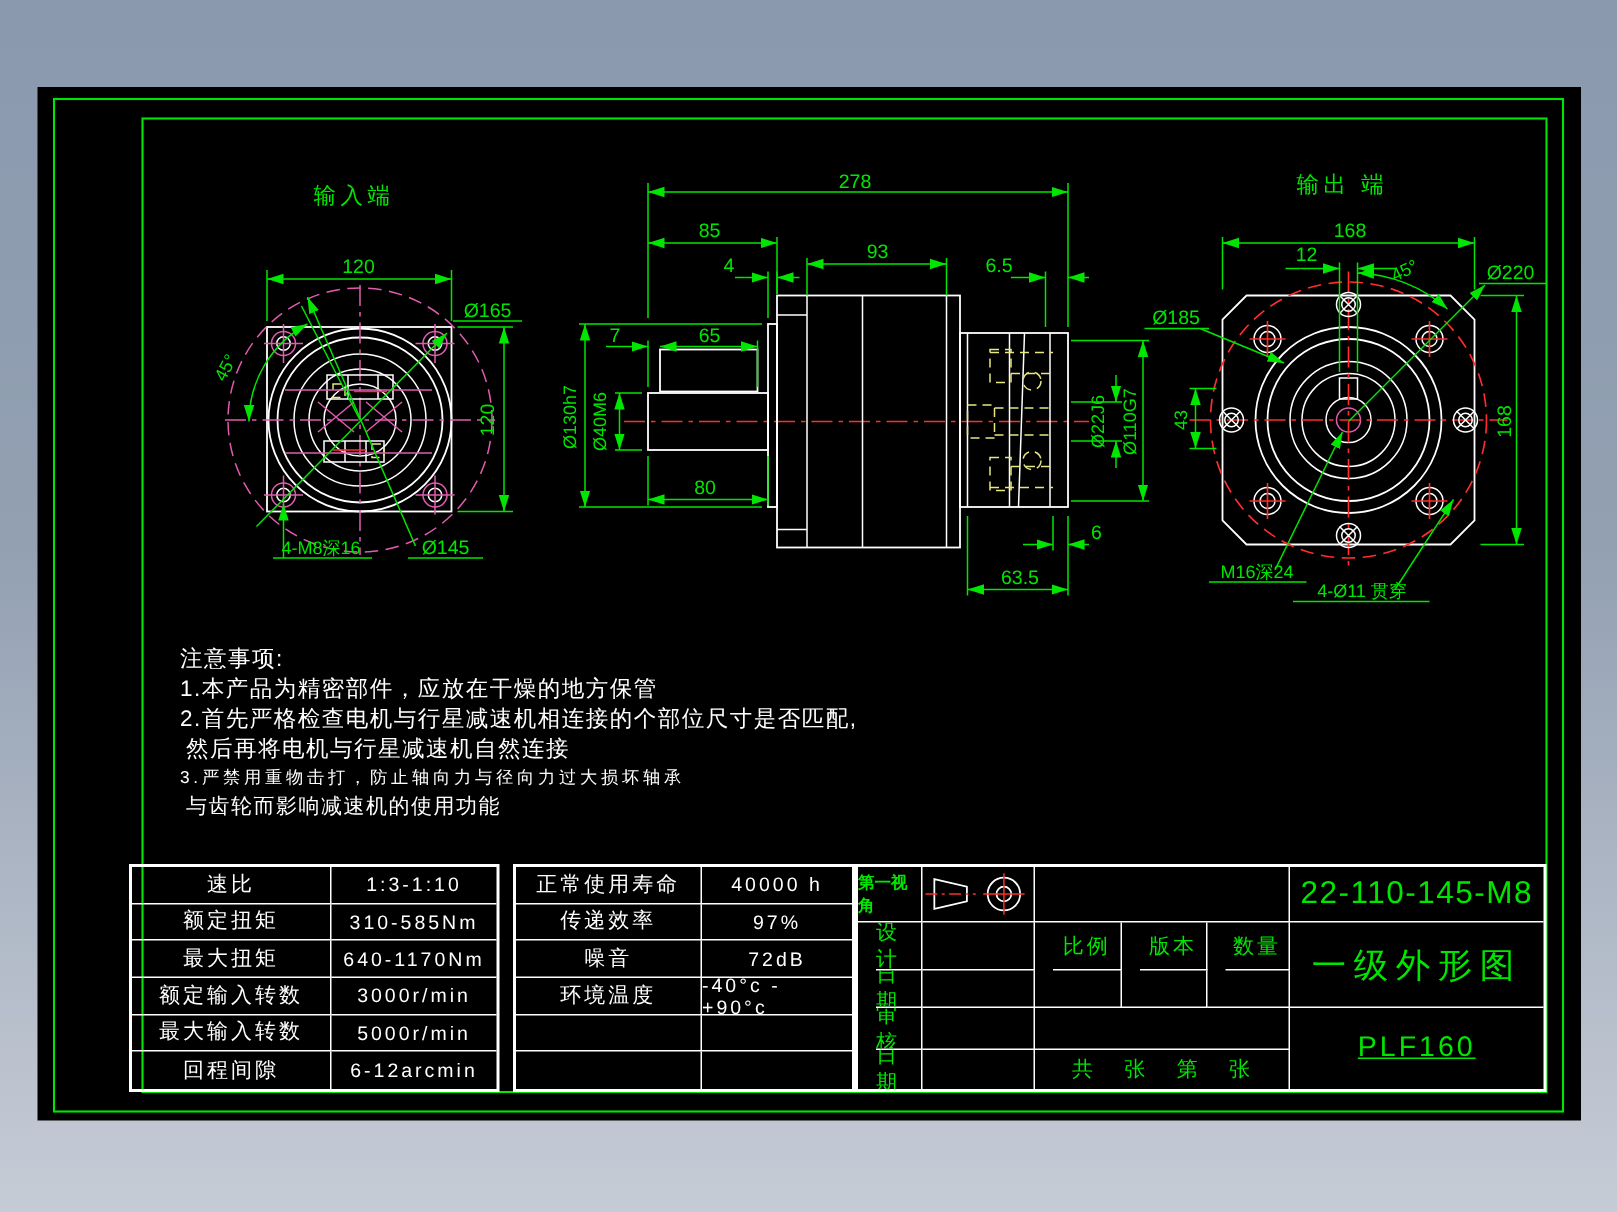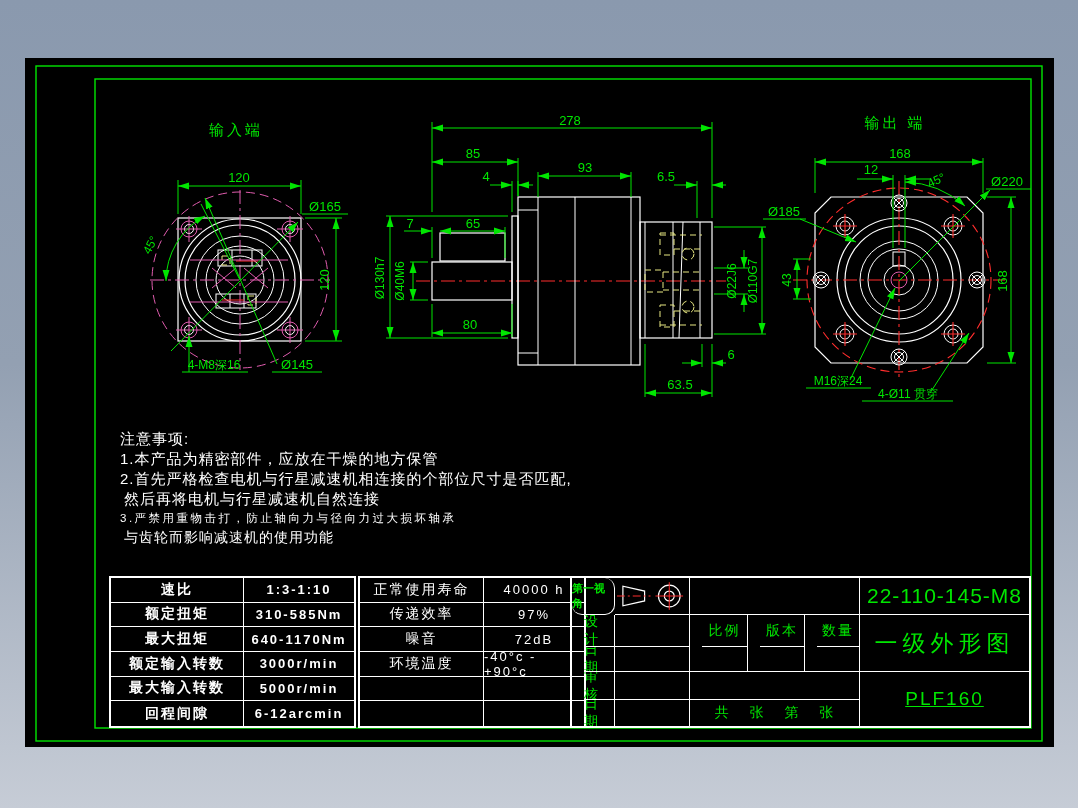--- a/index.html
+++ b/index.html
@@ -35,21 +35,21 @@
   .val{font-size:13px;letter-spacing:2px;}
   
   .tblock{position:absolute;left:570px;top:576px;width:461px;height:152px;border:2px solid #fff;
         box-sizing:border-box;display:grid;grid-template-columns:43px 75px 58px 57px 55px 1fr;
         grid-template-rows:37px 32px 25px 28px 1fr;}
   .tb-cell{border-right:1.5px solid #fff;border-bottom:1.5px solid #fff;display:flex;
         align-items:center;justify-content:center;color:#00e600;overflow:hidden;}
   .tb-cell.nb{border-bottom:none;}
   .tb-cell.nr{border-right:none;text-align:right;}
   .tb-lab{font-size:14px;letter-spacing:2px;margin-left:12px;}
-  .tb-small{font-size:11px;font-weight:bold;letter-spacing:0;border-radius:10px;}
+  .tb-small{font-size:11px;font-weight:bold;letter-spacing:0;}
   .tb-code{font-size:21px;letter-spacing:1px;}
   .tb-title{font-size:23px;letter-spacing:5px;}
   .tb-model{font-size:19px;letter-spacing:2px;text-decoration:underline;}
   .tb-sheet{font-size:14px;letter-spacing:1px;}
 </style>
 </head>
 <body>
 
 <div class="stage">
   <div class="paper"></div>
@@ -281,36 +281,36 @@
 
   <div>
     <div class="note" style="left:120px;top:430px;font-size:15px;">注意事项:</div>
     <div class="note" style="left:120px;top:450px;font-size:15px;">1.本产品为精密部件，应放在干燥的地方保管</div>
     <div class="note" style="left:120px;top:470px;font-size:15px;">2.首先严格检查电机与行星减速机相连接的个部位尺寸是否匹配,</div>
     <div class="note" style="left:124px;top:490px;font-size:15px;">然后再将电机与行星减速机自然连接</div>
     <div class="note" style="left:120px;top:511px;font-size:11.5px;font-weight:normal;letter-spacing:2.5px;">3.严禁用重物击打，防止轴向力与径向力过大损坏轴承</div>
     <div class="note" style="left:124px;top:529px;font-size:14px;">与齿轮而影响减速机的使用功能</div>
   </div>
 
-  <div class="spec" style="left:109px;width:247px;grid-template-columns:133px 1fr;font-weight:bold;">
+  <div class="spec" style="left:86px;width:247px;grid-template-columns:133px 1fr;">
     <div class="cell lbl">速比</div>
     <div class="cell val rb">1:3-1:10</div>
     <div class="cell lbl">额定扭矩</div>
     <div class="cell val rb">310-585Nm</div>
     <div class="cell lbl">最大扭矩</div>
     <div class="cell val rb">640-1170Nm</div>
     <div class="cell lbl">额定输入转数</div>
     <div class="cell val rb">3000r/min</div>
     <div class="cell lbl">最大输入转数</div>
     <div class="cell val rb">5000r/min</div>
     <div class="cell lbl last">回程间隙</div>
     <div class="cell val rb last">6-12arcmin</div>
   </div>
 
-  <div class="spec" style="left:358px;width:228px;grid-template-columns:124px 1fr;">
+  <div class="spec" style="left:342px;width:228px;grid-template-columns:124px 1fr;">
     <div class="cell lbl">正常使用寿命</div>
     <div class="cell val rb">40000 h</div>
     <div class="cell lbl">传递效率</div>
     <div class="cell val rb">97%</div>
     <div class="cell lbl">噪音</div>
     <div class="cell val rb">72dB</div>
     <div class="cell lbl">环境温度</div>
     <div class="cell val rb">-40°c - +90°c</div>
     <div class="cell lbl"></div>
     <div class="cell val rb"></div>

